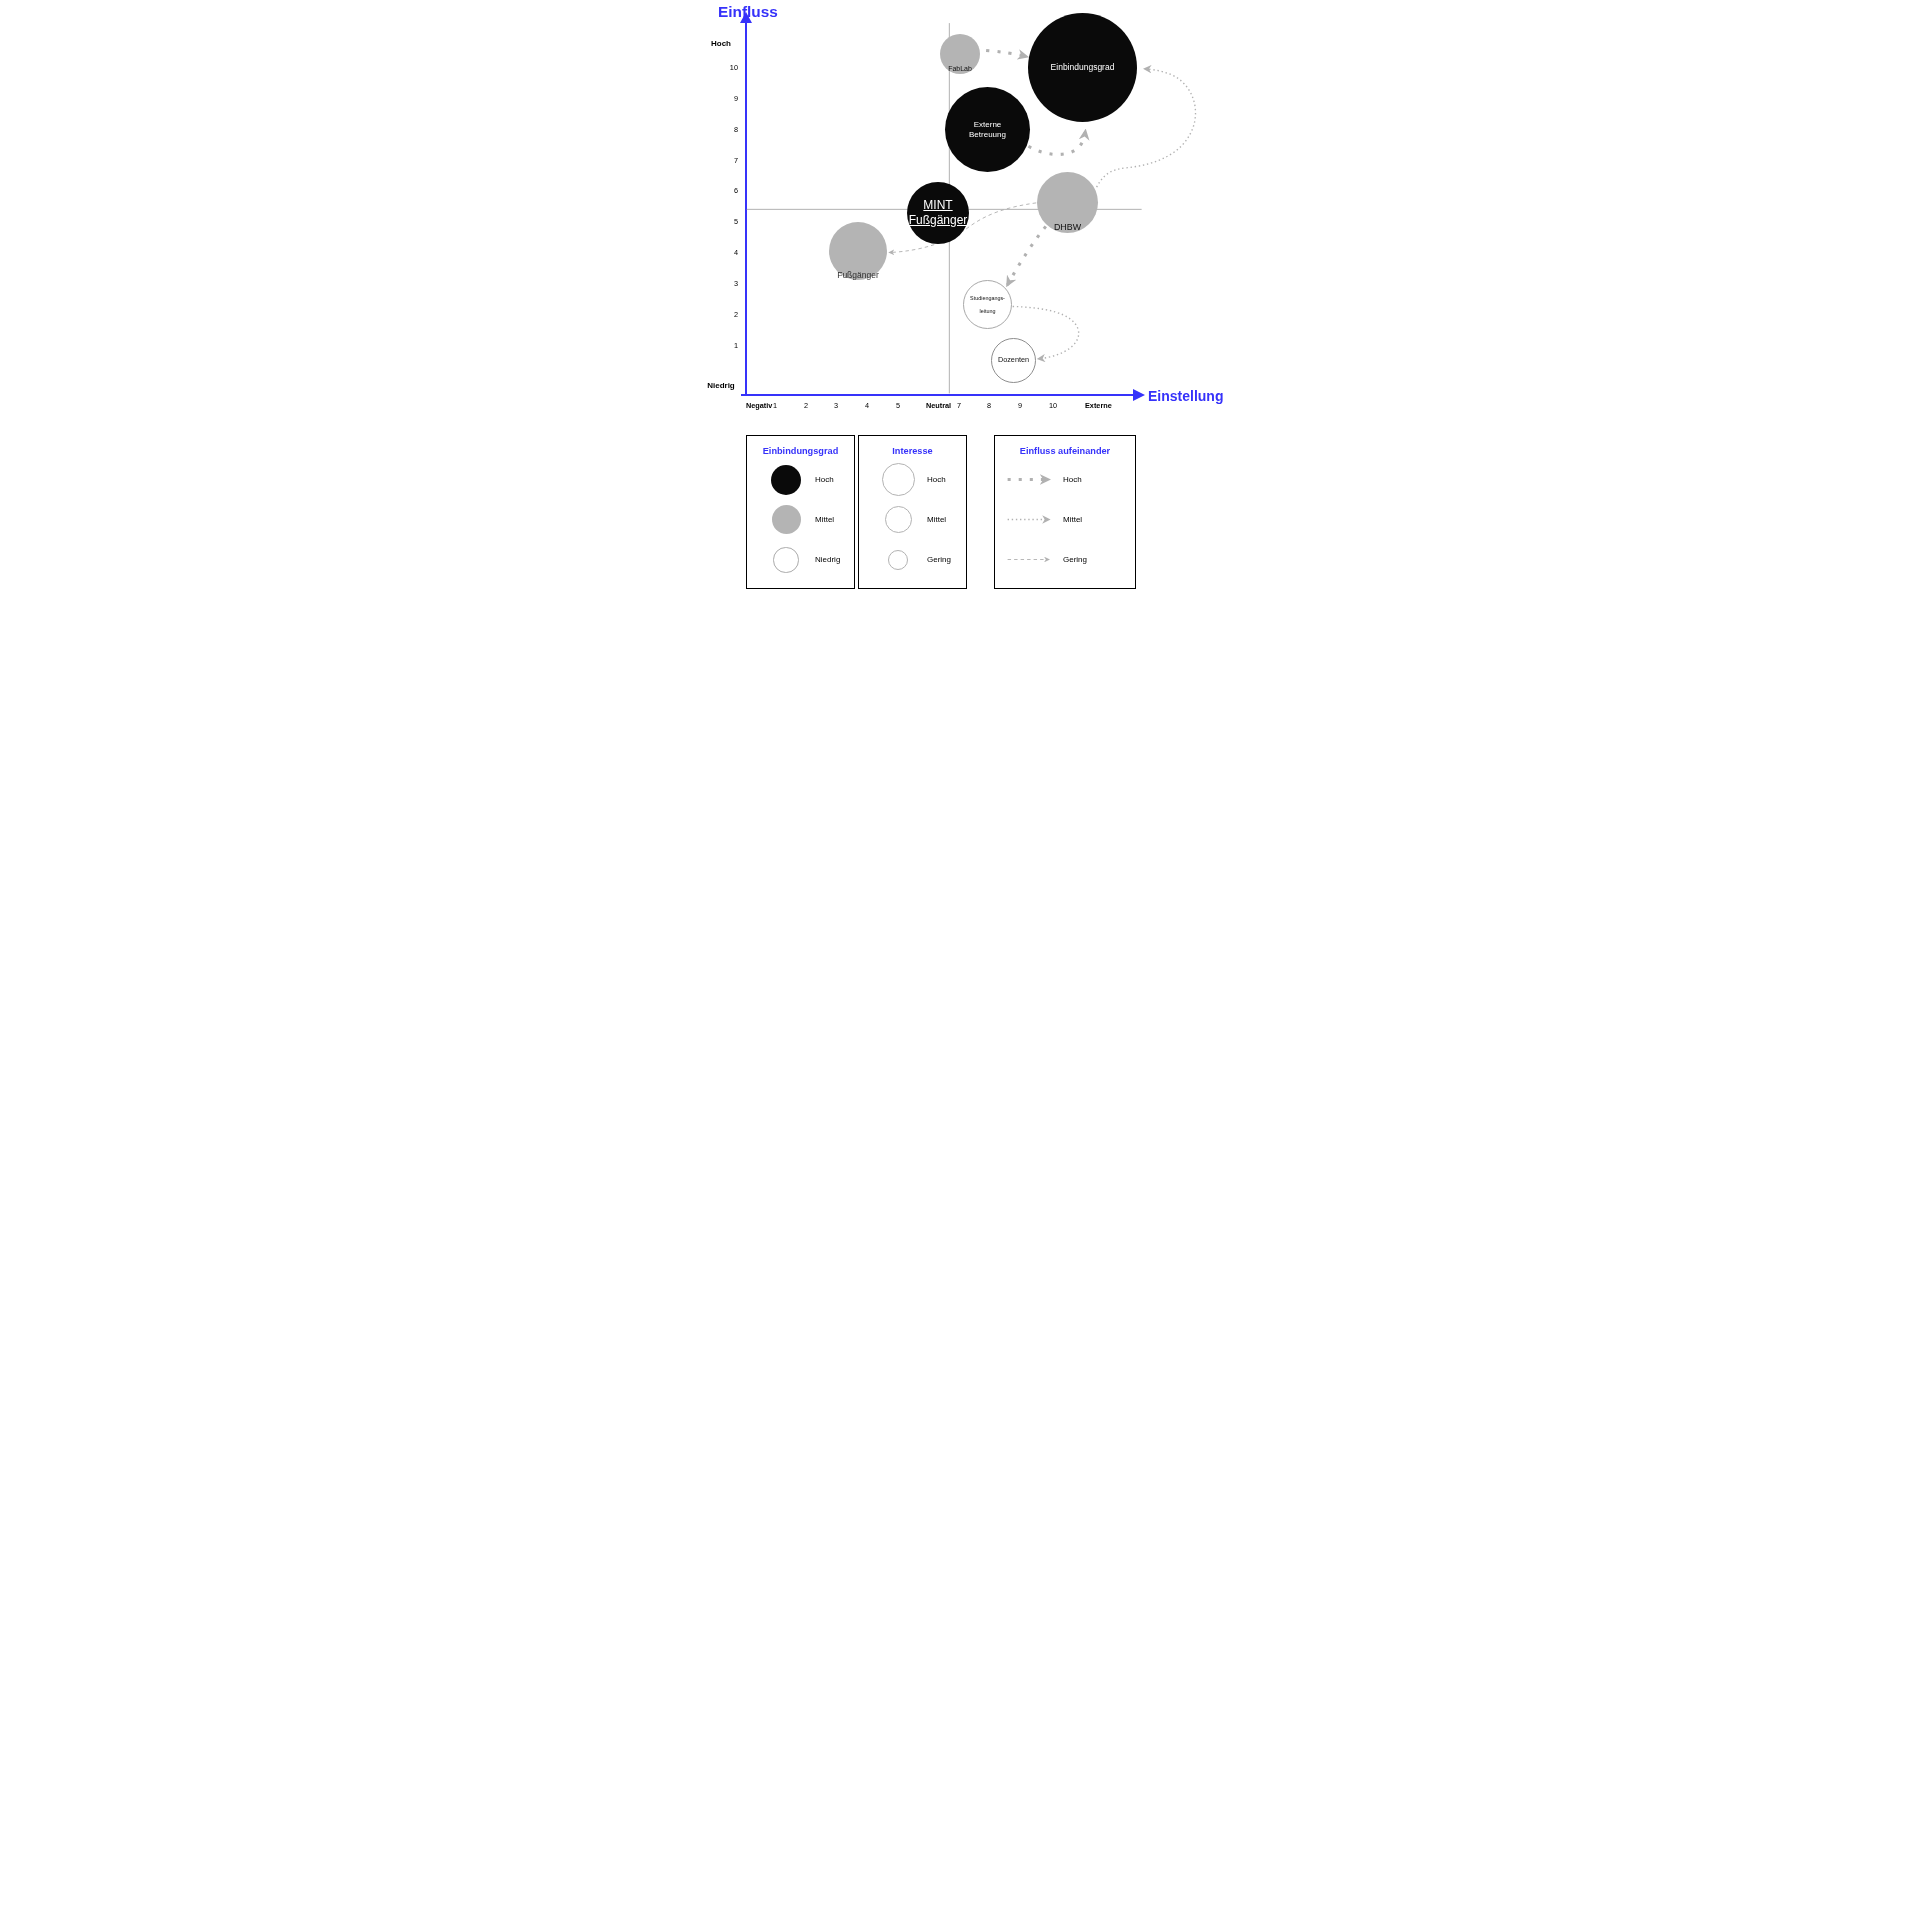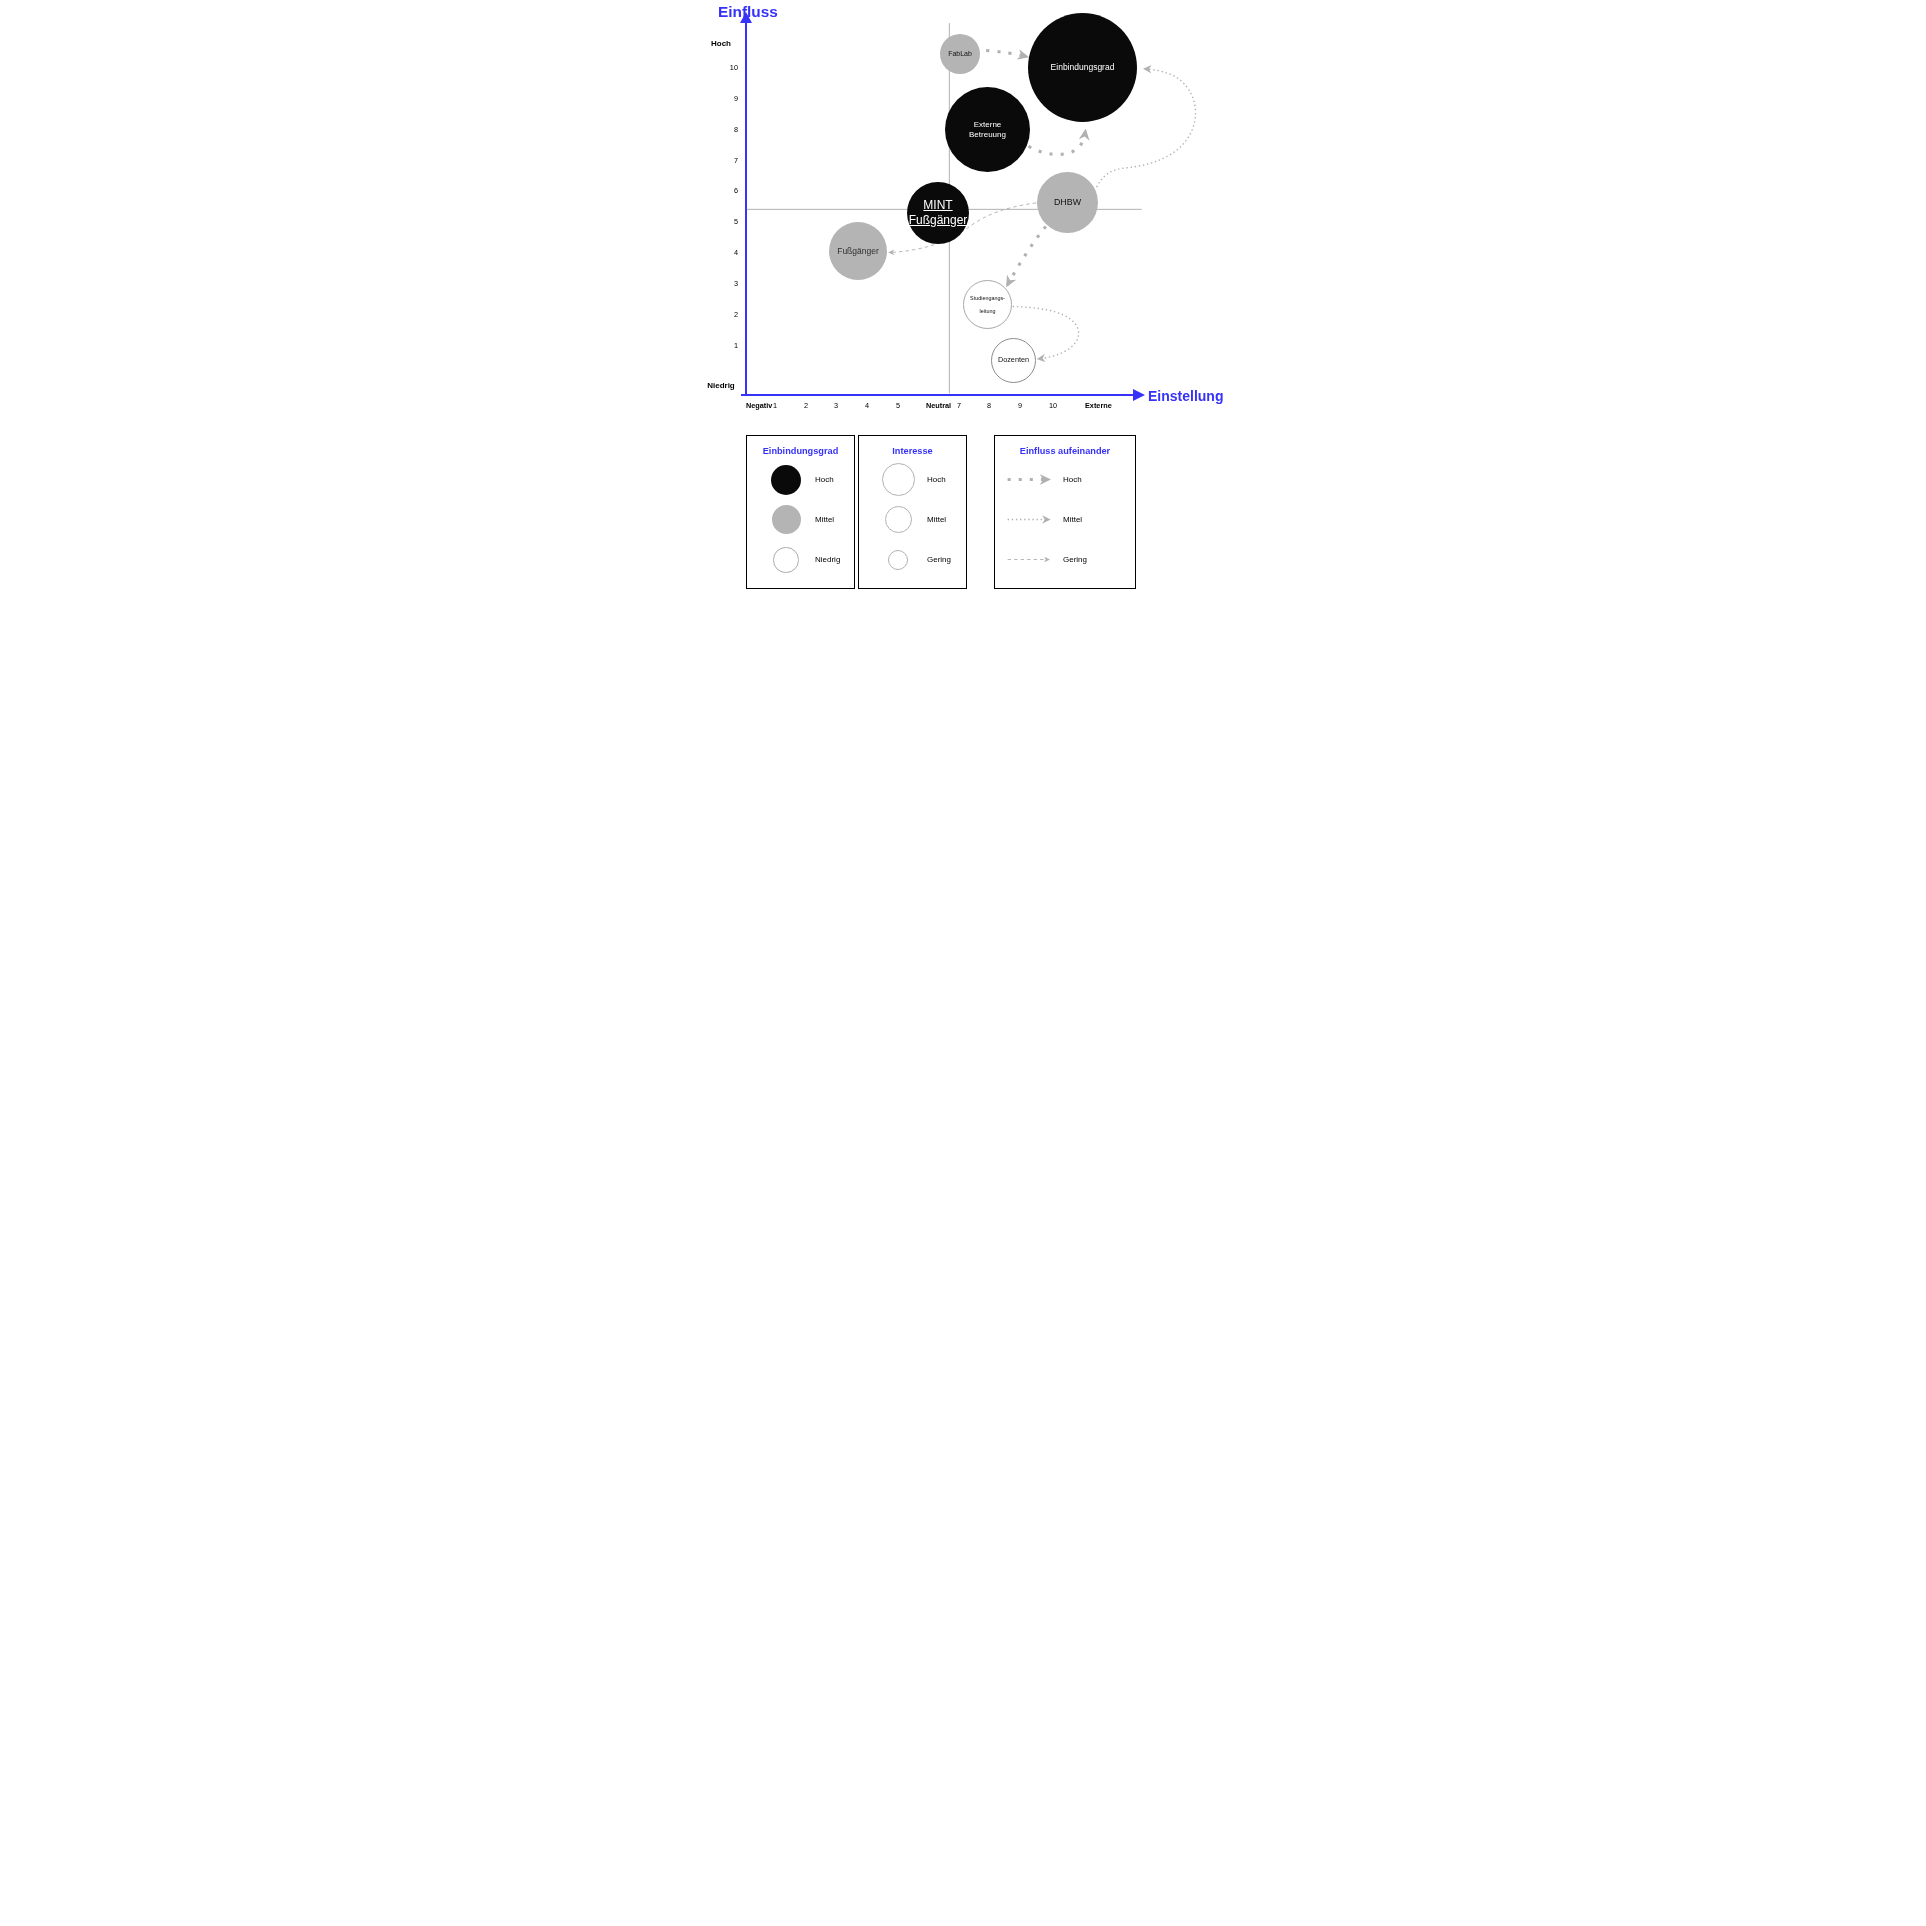--- a/index.html
+++ b/index.html
@@ -26,21 +26,21 @@
   .ytick{position:absolute;left:22.3px;width:17.7px;text-align:right;font-size:7.3px;color:#000;}
   .xtick{position:absolute;width:46px;text-align:left;font-size:7.3px;color:#000;top:401px;}
   .xtick.bold,.ytick.bold{font-weight:bold;}
   
   #arrow-layer{position:absolute;left:0;top:0;width:530px;height:589px;}
   
   .bubble{position:absolute;border-radius:50%;display:flex;flex-direction:column;
           align-items:center;justify-content:center;text-align:center;box-sizing:border-box;
           line-height:1.22;}
   .bubble.hoch{background:#0a0a0a;color:#fff;}
-  .bubble.mittel{background:#b4b4b4;color:#111;}
+  .bubble.mittel{background:#b4b4b4;color:#111;justify-content:flex-end;}
   .bubble.niedrig{background:#fff;color:#111;text-align:right;}
   
   .legend-box{position:absolute;top:435px;height:154px;border:0.8px solid #000;
               background:#fff;box-sizing:border-box;}
   .legend-title{margin-top:10px;text-align:center;font-weight:bold;font-size:9.2px;color:var(--blue);}
   .legend-row{display:flex;align-items:center;height:40px;}
   .legend-row:first-of-type{margin-top:3.9px;}
   .swatch-col{width:58px;display:flex;align-items:center;justify-content:center;flex:none;
               margin-left:10px;}
   .legend-label{font-size:8px;color:#000;flex:1;}

